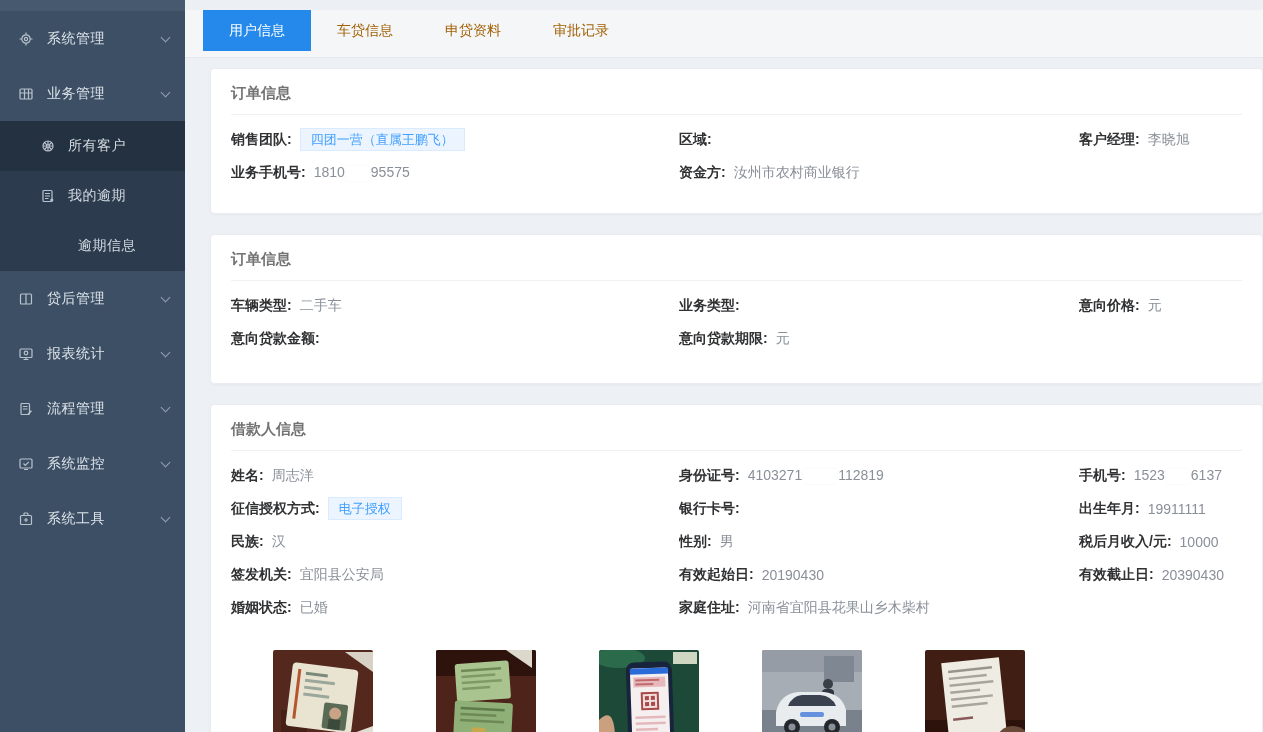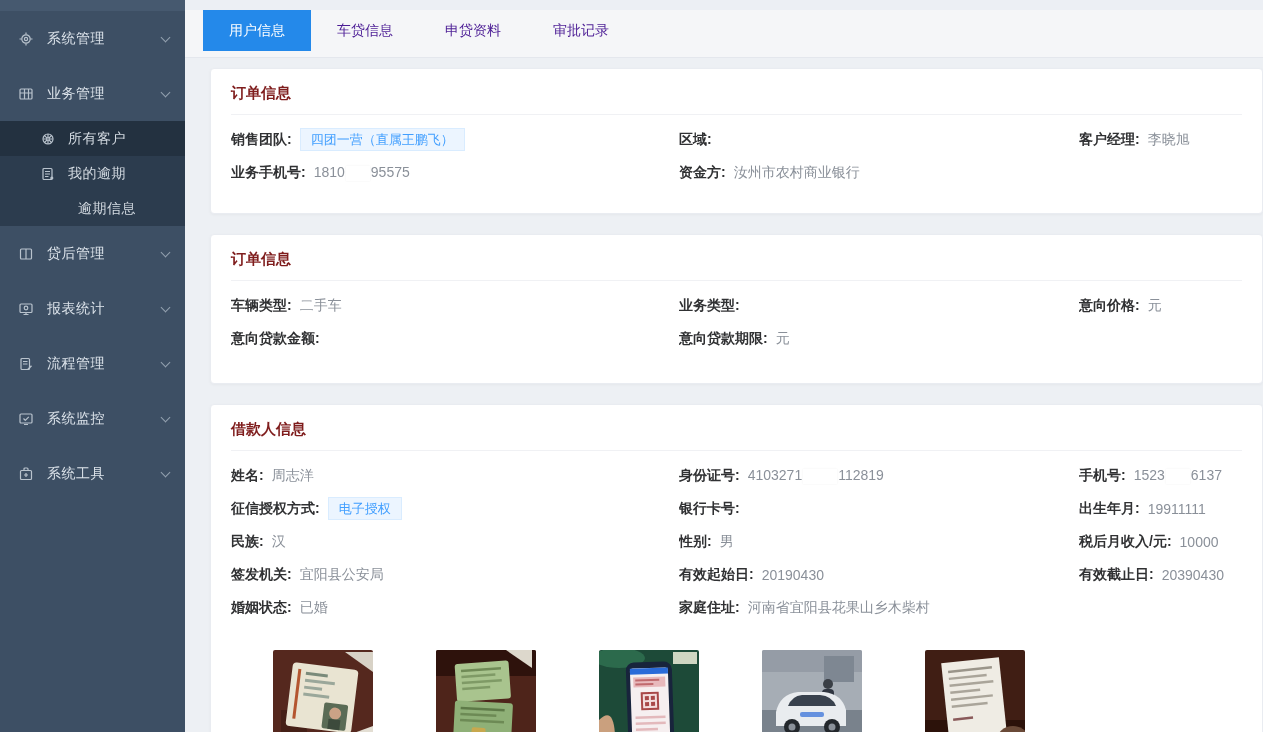--- a/index.html
+++ b/index.html
@@ -13,38 +13,38 @@
   .sidebar-top-strip { height:11px; background:#46596f; }
   .menu-item { height:55px; display:flex; align-items:center; padding:0 16px 0 18px;
     font-size:14px; color:#dce3ea; cursor:pointer; }
   .menu-item .mi-label { flex:1; margin-left:13px; letter-spacing:.5px; }
   .icon16 { width:16px; height:16px; flex:0 0 16px; }
   .icon16 svg { width:16px; height:16px; display:block; stroke:#b9c3cd; fill:none; stroke-width:1.2; }
   .chev { width:7px; height:7px; border-right:1px solid #93a1af; border-bottom:1px solid #93a1af;
     transform:rotate(45deg); margin-top:-3px; }
   .chev.up { transform:rotate(-135deg); margin-top:4px; }
   .submenu { background:#2c3c4e; }
-  .submenu .menu-item { height:35px; padding-left:40px; color:#d4dbe2; }
+  .submenu .menu-item { height:50px; padding-left:40px; color:#d4dbe2; }
   .submenu .menu-item.active { background:#233140; }
   .submenu .menu-item.indent2 { padding-left:66px; }
   .submenu .mi-label { margin-left:12px; }
 
   
   .content { position:absolute; left:185px; top:0; right:0; bottom:0; background:#edf0f4; }
   .top-strip { height:10px; background:#ecEFf4; background:#eceff4; }
   .tabbar { height:48px; background:#f5f6f8; border-bottom:1px solid #e4e7ed;
     display:flex; padding-left:18px; }
   .tab { height:41px; display:flex; align-items:center; padding:0 26px;
-    font-size:14px; color:#4c1d95; cursor:pointer; }
+    font-size:14px; color:#a16207; cursor:pointer; }
   .tab.active { background:#2489ea; color:#fff; }
 
   .cards { padding:10px 0 0 25px; }
   .card { background:#fff; border:1px solid #e9ecf1; border-radius:4px;
     box-shadow:0 1px 3px rgba(0,0,0,.04); padding:0 20px 10px; margin-bottom:20px; }
-  .card-header { padding:15px 0 11px; font-size:15px; font-weight:bold; color:#7f1d1d;
+  .card-header { padding:15px 0 11px; font-size:15px; font-weight:bold; color:#737373;
     border-bottom:1px solid #f0f1f4; margin-bottom:8px; }
   .frow { display:grid; grid-template-columns:448px 400px 1fr; min-height:33px;
     align-items:center; font-size:14px; }
   .fcell { display:flex; align-items:center; white-space:nowrap; overflow:hidden; }
   .flabel { font-weight:bold; color:#303133; margin-right:8px; }
   .fvalue { color:#8a9099; }
   .tag { display:inline-block; padding:3px 10px; background:#ecf5ff; border:1px solid #d9ecff;
     border-radius:0; color:#409eff; font-size:13px; line-height:1.2; }
   .redact { display:inline-block; width:24px; height:15px; background:#fff;
     box-shadow:0 0 2px rgba(0,0,0,.06); margin:0 1px; vertical-align:middle; }

